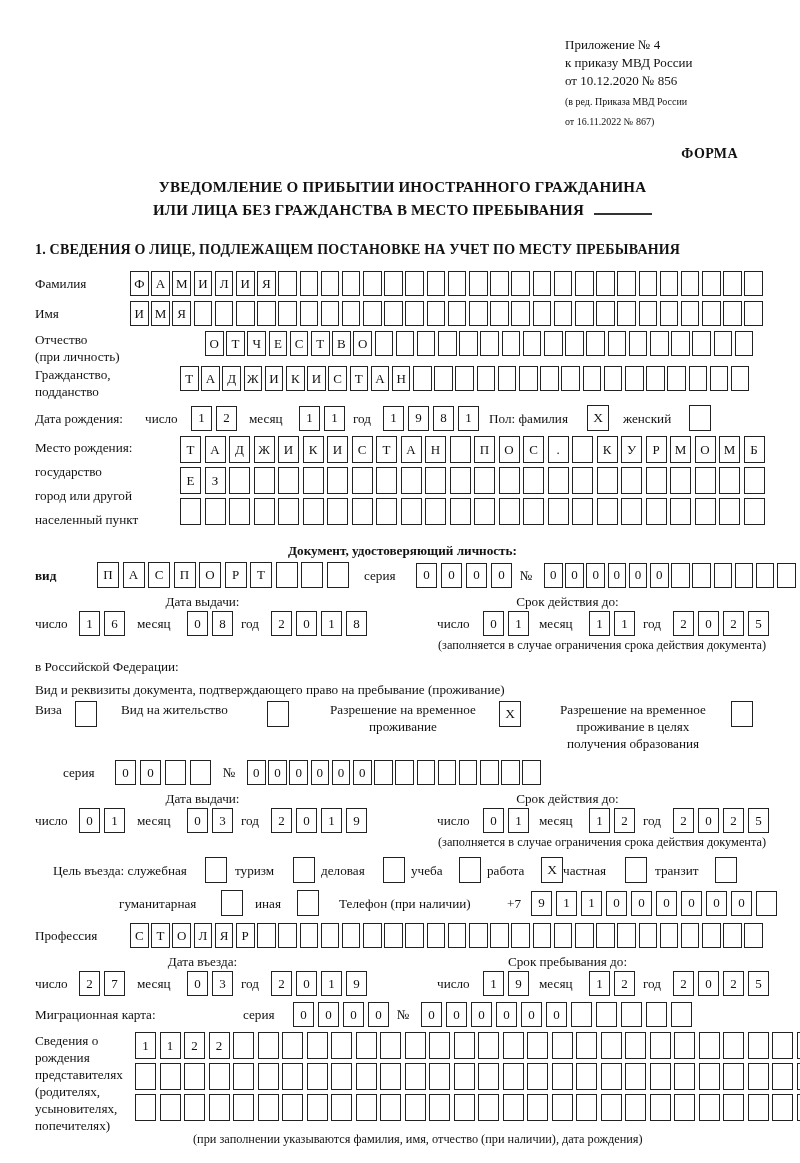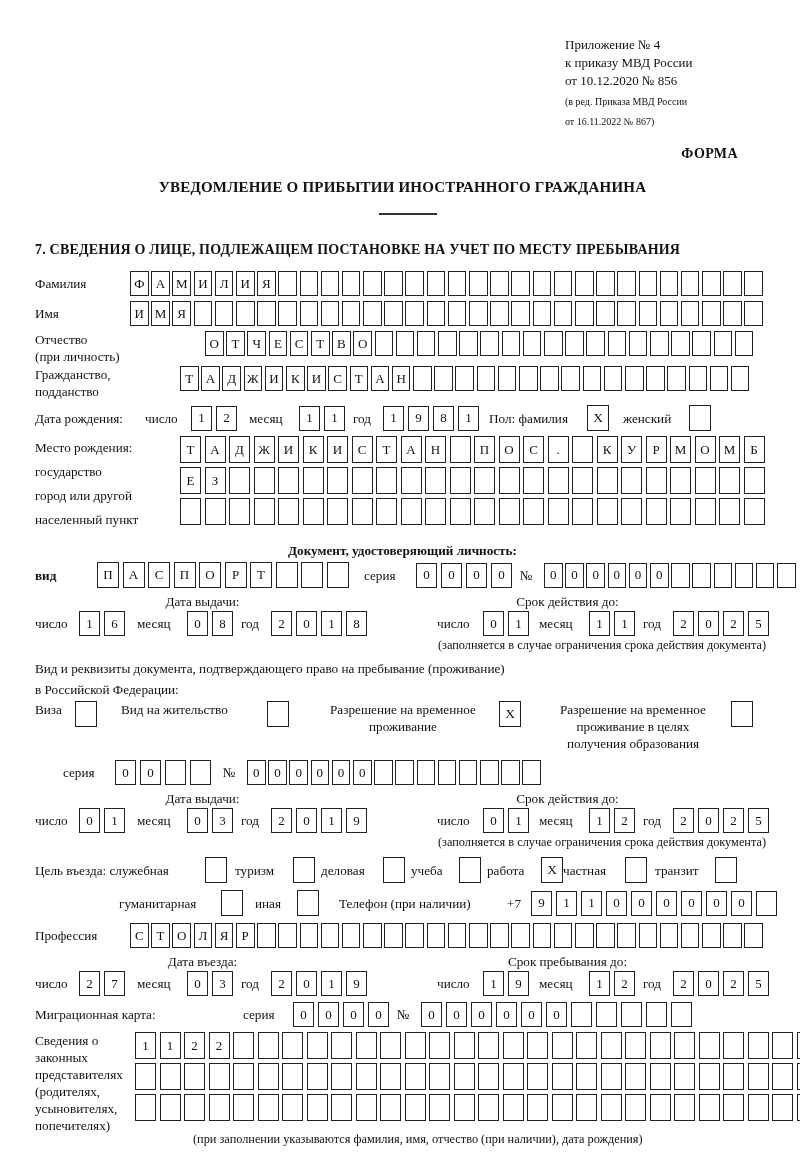--- a/index.html
+++ b/index.html
@@ -52,24 +52,24 @@
     <div>к приказу МВД России</div>
     <div>от 10.12.2020 № 856</div>
     <div class="nt">(в ред. Приказа МВД России</div>
     <div class="nt">от 16.11.2022 № 867)</div>
   </div>
 
   <div class="forma">ФОРМА</div>
 
   <div class="title">
     <div>УВЕДОМЛЕНИЕ О ПРИБЫТИИ ИНОСТРАННОГО ГРАЖДАНИНА</div>
-    <div><span class="uline"></span></div>
+    <div><span>ИЛИ ЛИЦА БЕЗ ГРАЖДАНСТВА В МЕСТО ПРЕБЫВАНИЯ</span><span class="uline"></span></div>
   </div>
 
-  <div class="section">7. СВЕДЕНИЯ О ЛИЦЕ, ПОДЛЕЖАЩЕМ ПОСТАНОВКЕ НА УЧЕТ ПО МЕСТУ ПРЕБЫВАНИЯ</div>
+  <div class="section">1. СВЕДЕНИЯ О ЛИЦЕ, ПОДЛЕЖАЩЕМ ПОСТАНОВКЕ НА УЧЕТ ПО МЕСТУ ПРЕБЫВАНИЯ</div>
 
   <div id="form-lines">
       <div class="line" style="margin-top: 0px;">
         <div class="lbl" style="width: 95px;">Фамилия</div>
         <div class="cells">
           <div class="cell">Ф</div>
           <div class="cell">А</div>
           <div class="cell">М</div>
           <div class="cell">И</div>
           <div class="cell">Л</div>
@@ -403,25 +403,25 @@
         <div class="cells">
           <div class="cell md">2</div>
           <div class="cell md">0</div>
           <div class="cell md">2</div>
           <div class="cell md">5</div>
         </div>
       </div>
       <div class="line" style="margin-top: 1px;">
         <div class="lbl r sm f">(заполняется в случае ограничения срока действия документа)</div>
       </div>
+      <div class="line" style="margin-top: 4px;">
+        <div class="lbl f">в Российской Федерации:</div>
+      </div>
       <div class="line" style="margin-top: 6px;">
         <div class="lbl f">Вид и реквизиты документа, подтверждающего право на пребывание (проживание)</div>
-      </div>
-      <div class="line" style="margin-top: 4px;">
-        <div class="lbl f">в Российской Федерации:</div>
       </div>
       <div class="line top" style="margin-top: 3px;">
         <div class="lbl" style="width: 40px;">Виза</div>
         <div class="chk"></div>
         <span class="gap" style="width: 24px;"></span>
         <div class="lbl" style="width: 146px;">Вид на жительство</div>
         <div class="chk"></div>
         <span class="gap" style="width: 18px;"></span>
         <div class="lbl pre c" style="width: 192px;">Разрешение на временное
 проживание</div>
@@ -502,21 +502,21 @@
           <div class="cell md">2</div>
           <div class="cell md">0</div>
           <div class="cell md">2</div>
           <div class="cell md">5</div>
         </div>
       </div>
       <div class="line" style="margin-top: 1px;">
         <div class="lbl r sm f">(заполняется в случае ограничения срока действия документа)</div>
       </div>
       <div class="line" style="margin-top: 6px;">
-        <div class="lbl" style="width: 170px;">Цель въезда: служебная</div>
+        <div class="lbl" style="width: 170px; text-align: center;">Цель въезда: служебная</div>
         <div class="chk"></div>
         <span class="gap" style="width: 8px;"></span>
         <div class="lbl" style="width: 58px;">туризм</div>
         <div class="chk"></div>
         <span class="gap" style="width: 6px;"></span>
         <div class="lbl" style="width: 62px;">деловая</div>
         <div class="chk"></div>
         <span class="gap" style="width: 6px;"></span>
         <div class="lbl" style="width: 48px;">учеба</div>
         <div class="chk"></div>
@@ -654,21 +654,21 @@
           <div class="cell md">0</div>
           <div class="cell md"></div>
           <div class="cell md"></div>
           <div class="cell md"></div>
           <div class="cell md"></div>
           <div class="cell md"></div>
         </div>
       </div>
       <div class="line top" style="margin-top: 5px;">
         <div class="lbl pre" style="width: 100px;">Сведения о
-законных
+рождения
 представителях
 (родителях,
 усыновителях,
 попечителях)</div>
         <div class="stack">
           <div class="cellrow">
             <div class="cells">
               <div class="cell lg">1</div>
               <div class="cell lg">1</div>
               <div class="cell lg">2</div>

